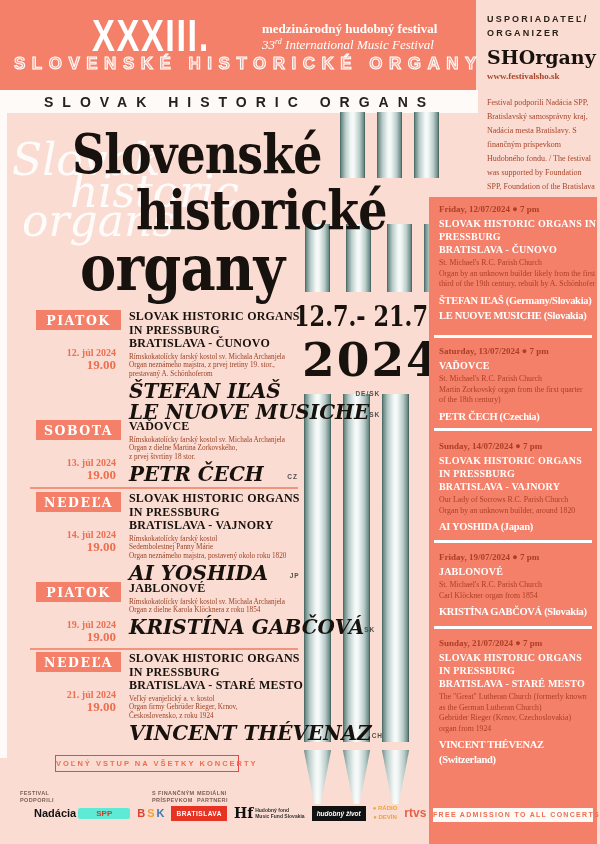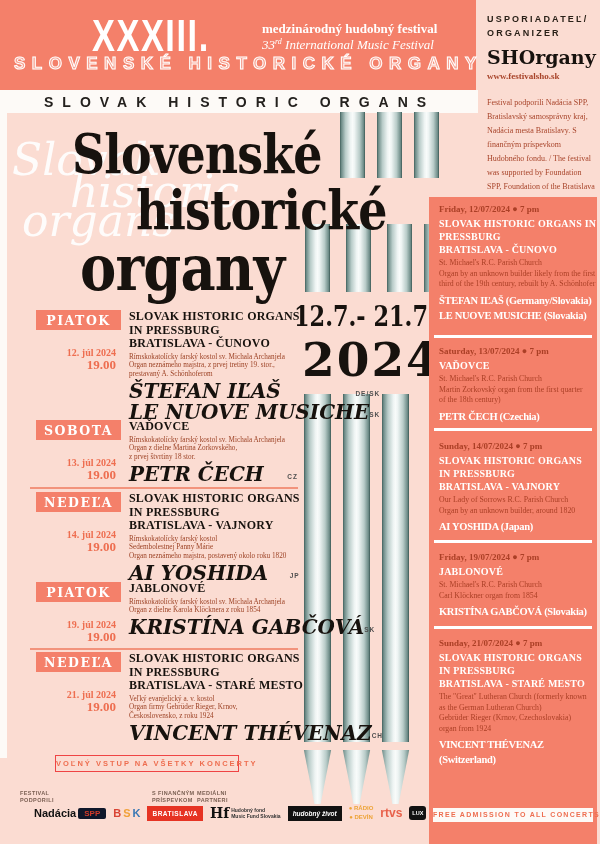--- a/index.html
+++ b/index.html
@@ -97,21 +97,21 @@
     font-family:"Liberation Sans", sans-serif; font-weight:bold; font-size:7px; letter-spacing:1.3px; white-space:nowrap;
   }
 
   
   .footer { position:absolute; left:18px; top:788px; width:414px; height:44px; z-index:2; }
   .f-label { position:absolute; top:2px; font-family:"Liberation Sans", sans-serif; font-weight:bold;
     font-size:5.5px; line-height:6.5px; color:#7a5f52; letter-spacing:0.4px; }
   .f-logos { position:absolute; left:0; top:16px; display:flex; align-items:center; gap:7px; }
   .chip { display:flex; align-items:center; gap:2px; white-space:nowrap; }
   .nad-text { font-family:"Liberation Sans", sans-serif; font-weight:bold; font-size:11px; color:#111;margin-left:16px; }
-  .spp-badge { background:#0f172a; color:#d23b2a; font-family:"Liberation Sans", sans-serif; font-weight:bold; font-size:8px; padding:1px 6px; border-radius:2px; }
+  .spp-badge { background:#5eead4; color:#d23b2a; font-family:"Liberation Sans", sans-serif; font-weight:bold; font-size:8px; padding:1px 18px; border-radius:2px; }
   .bsk { font-family:"Liberation Sans", sans-serif; font-weight:bold; font-size:11px; }
   .bsk .b { color:#d94333; } .bsk .s { color:#f0a13a; } .bsk .k { color:#3a78b5; }
   .brat { background:#e63323; color:#fff; font-family:"Liberation Sans", sans-serif; font-weight:bold; font-size:6.5px; letter-spacing:0.5px; padding:4px 5px; }
   .hf-mark { font-family:"DejaVu Serif", serif; font-weight:bold; font-size:14px; color:#111; }
   .hf-lines { display:flex; flex-direction:column; font-family:"Liberation Sans", sans-serif; font-size:5px; line-height:6px; color:#333; font-weight:bold; }
   .hz { background:#111; color:#fff; font-family:"Liberation Sans", sans-serif; font-weight:bold; font-style:italic; font-size:6.5px; padding:4px 5px; }
   .devin { display:flex; flex-direction:column; font-family:"Liberation Sans", sans-serif; font-weight:bold; font-size:6px; line-height:7px; color:#eda438; }
   .rtvs { font-family:"Liberation Sans", sans-serif; font-weight:bold; font-size:12px; color:#e8604a; }
   .lux { background:#111; color:#fff; border-radius:3px; font-family:"Liberation Sans", sans-serif; font-weight:bold; font-size:5.5px; padding:4px 3px; }
   .kam { background:#111; color:#fff; font-family:"Liberation Sans", sans-serif; font-weight:bold; font-size:5.5px; padding:4px 4px; }

